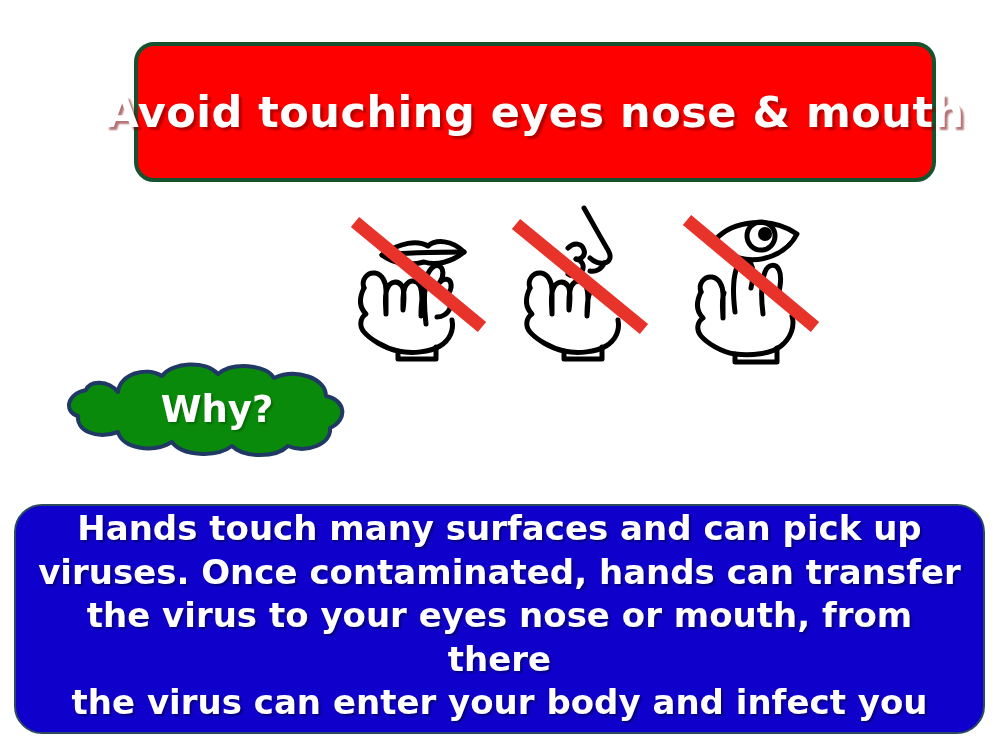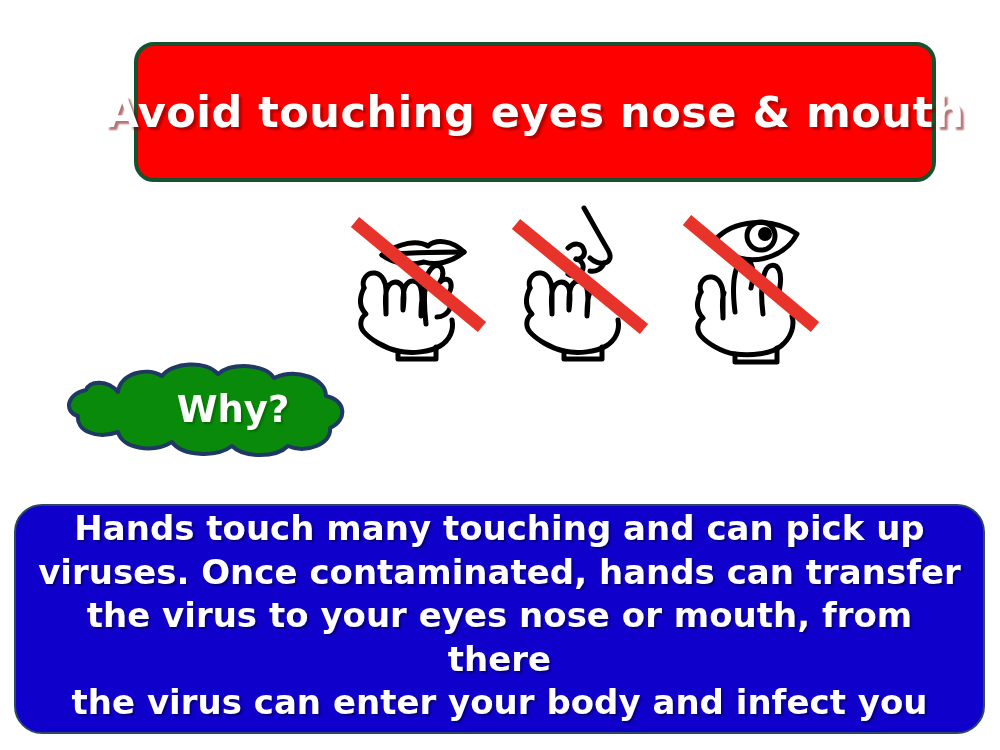--- a/index.html
+++ b/index.html
@@ -70,21 +70,21 @@
     width: 292px;
     height: 102px;
   }
   #why-cloud svg {
     display: block;
     width: 100%;
     height: 100%;
   }
   #why-label {
     position: absolute;
-    left: 16px;
+    left: 0;
     top: 0;
     width: 292px;
     height: 102px;
     display: flex;
     align-items: center;
     justify-content: center;
     padding-left: 22px;
     box-sizing: border-box;
     color: #FFFFFF;
     font-size: 37px;
@@ -217,17 +217,17 @@
              C156 100, 122 98, 112 84
              C92 96, 62 90, 58 74
              C36 82, 16 72, 18 58
              C4 54, 6 36, 26 32
              C30 22, 48 22, 58 34 Z" fill="#0A8A0A" stroke="#1F3864" stroke-width="4" stroke-linejoin="round"></path>
   </svg>
   <div id="why-label">Why?</div>
 </div>
 
 <div id="explanation-box">
-  <div id="explanation-text">Hands touch many touching and can pick up
+  <div id="explanation-text">Hands touch many surfaces and can pick up
 viruses. Once contaminated, hands can transfer
 the virus to your eyes nose or mouth, from there
 the virus can enter your body and infect you</div>
 </div>
 
 </body></html>

